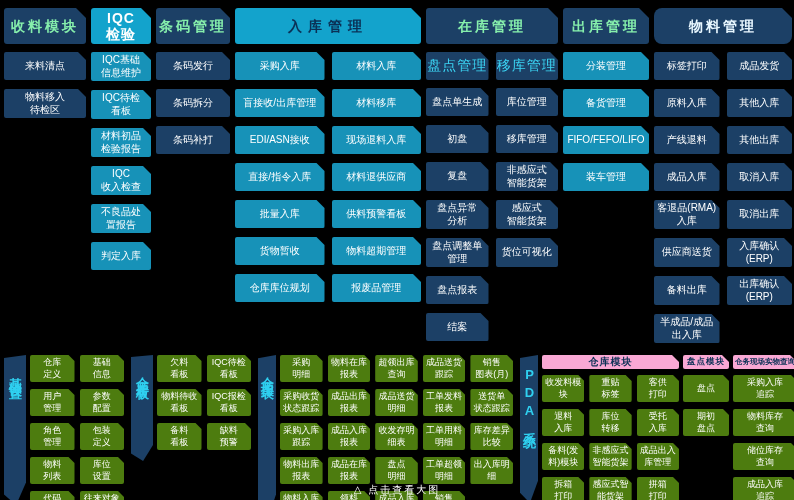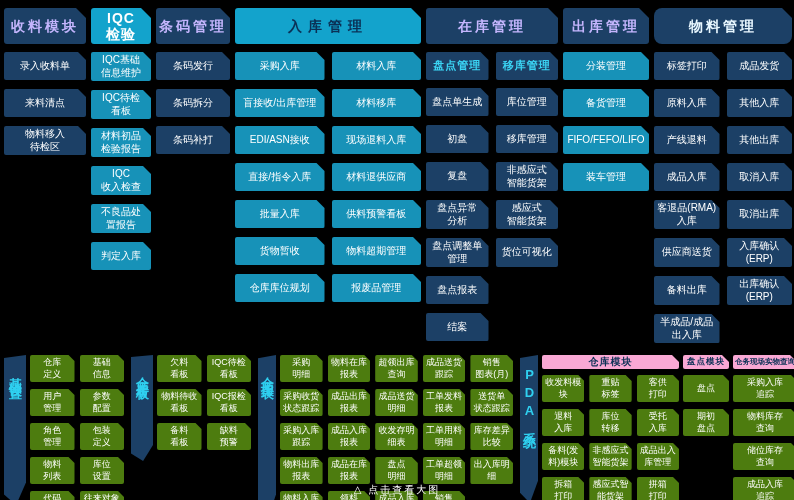--- a/index.html
+++ b/index.html
@@ -5,35 +5,35 @@
   html,body{margin:0;padding:0;background:#000;}
   body{width:794px;height:500px;position:relative;overflow:hidden;
        font-family:"Liberation Sans","DejaVu Sans",sans-serif;}
   .canvas{position:absolute;inset:0;padding:8px 3px 0 4px;box-sizing:border-box;}
   .toprow{display:flex;gap:5px;align-items:flex-start;}
   .col{display:flex;flex-direction:column;gap:8px;flex:0 0 auto;}
   .header{height:36px;display:flex;align-items:center;justify-content:center;text-align:center;
           font-weight:bold;font-size:14px;letter-spacing:3px;white-space:pre-line;line-height:1.15;
           clip-path:polygon(0 0,calc(100% - 10px) 0,100% 10px,100% 100%,0 100%);
           border-radius:3px;}
-  .hdr-navy{background:#1c4066;color:#c4b5fd;}
+  .hdr-navy{background:#1c4066;color:#86efac;}
   .hdr-cyan{background:#13a3cc;color:#fff;letter-spacing:1px;}
   .hdr-cyan-dark{background:#13a3cc;color:#0b3055;letter-spacing:6px;}
   .hdr-navy-white{background:#1c4066;color:#e8f7ff;border-radius:8px;}
   .grid{display:grid;gap:9px 7px;}
   .cols1{grid-template-columns:1fr;}
   .cols2{grid-template-columns:1fr 1fr;}
   .cols3{grid-template-columns:1fr 1fr 1fr;}
   .cols5{grid-template-columns:repeat(5,1fr);}
   .block{min-height:24px;display:flex;align-items:center;justify-content:center;text-align:center;
          font-size:10px;color:#fff;white-space:pre-line;line-height:1.25;padding:2px 1px;
          clip-path:polygon(0 0,calc(100% - 8px) 0,100% 8px,100% 100%,0 100%);border-radius:2px;}
   .navy{background:#1c4066;}
   .teal{background:#1792b8;}
-  .subhdr{font-weight:bold;color:#3bd4f4;font-size:11px;letter-spacing:1px;}
+  .subhdr{font-weight:normal;color:#3bd4f4;font-size:14px;letter-spacing:1px;}
   .spacer{visibility:hidden;}
   .botrow{display:flex;gap:7px;margin-top:12px;align-items:flex-start;}
   .section{display:flex;gap:4px;align-items:flex-start;flex:0 0 auto;}
   .ribbon{width:22px;background:#1c4066;color:#2fd0f0;font-weight:bold;font-size:13px;
           writing-mode:vertical-rl;text-orientation:upright;letter-spacing:3px;
           display:flex;align-items:center;justify-content:flex-start;padding-top:12px;box-sizing:border-box;
           clip-path:polygon(0 2%,100% 0,100% 85%,55% 100%,0 93%);}
   .bgrid{display:grid;gap:7px 5px;align-content:start;}
   .bblock{min-height:25px;display:flex;align-items:center;justify-content:center;text-align:center;
           font-size:9px;color:#fff;white-space:pre-line;line-height:1.25;padding:1px;
@@ -50,21 +50,20 @@
 </head>
 <body>
 
 <div class="canvas">
 
   <div class="toprow">
 
     <div class="col" style="width:82px">
       <div class="header hdr-navy">收料模块</div>
       <div class="grid cols1">
-          <div class="block navy">录入收料单</div>
           <div class="block navy">来料清点</div>
           <div class="block navy">物料移入
 待检区</div>
         </div>
     </div>
 
     <div class="col" style="width:60px">
       <div class="header hdr-cyan">IQC
 检验</div>
       <div class="grid cols1">

